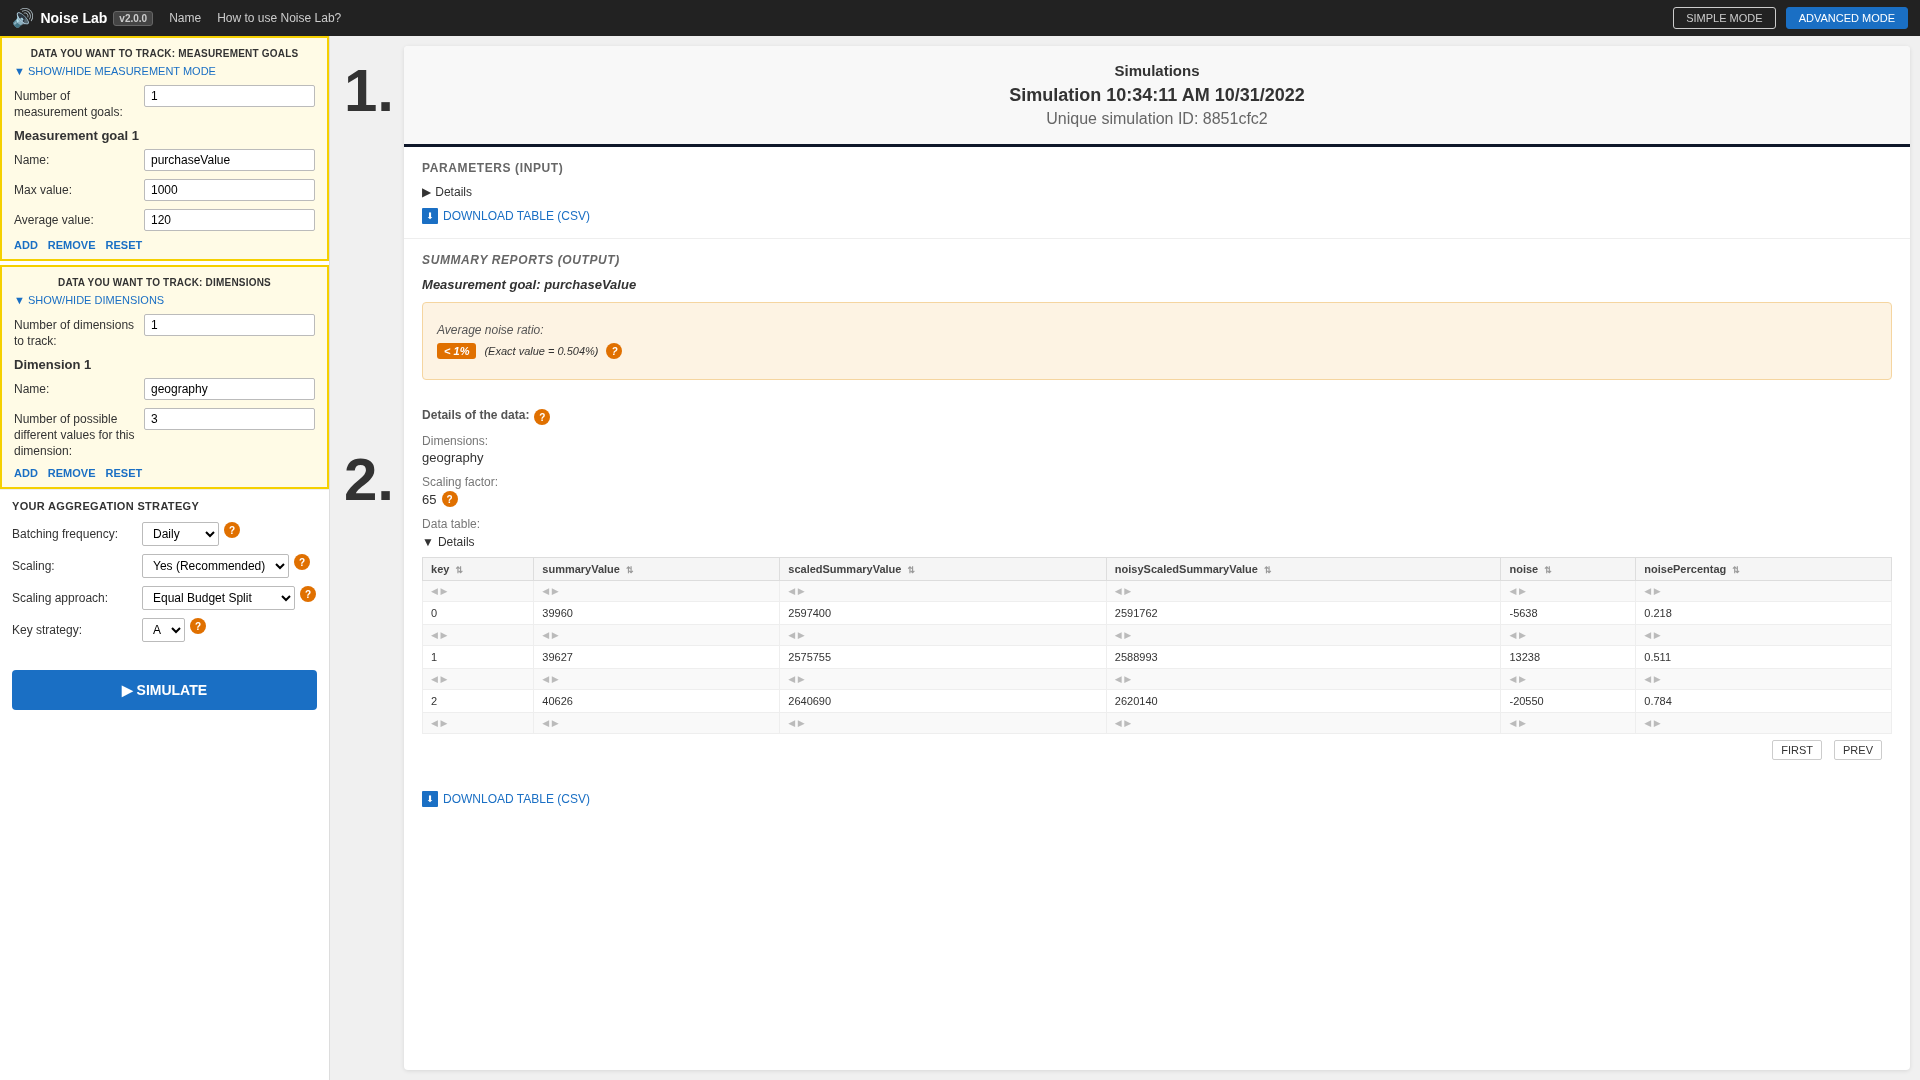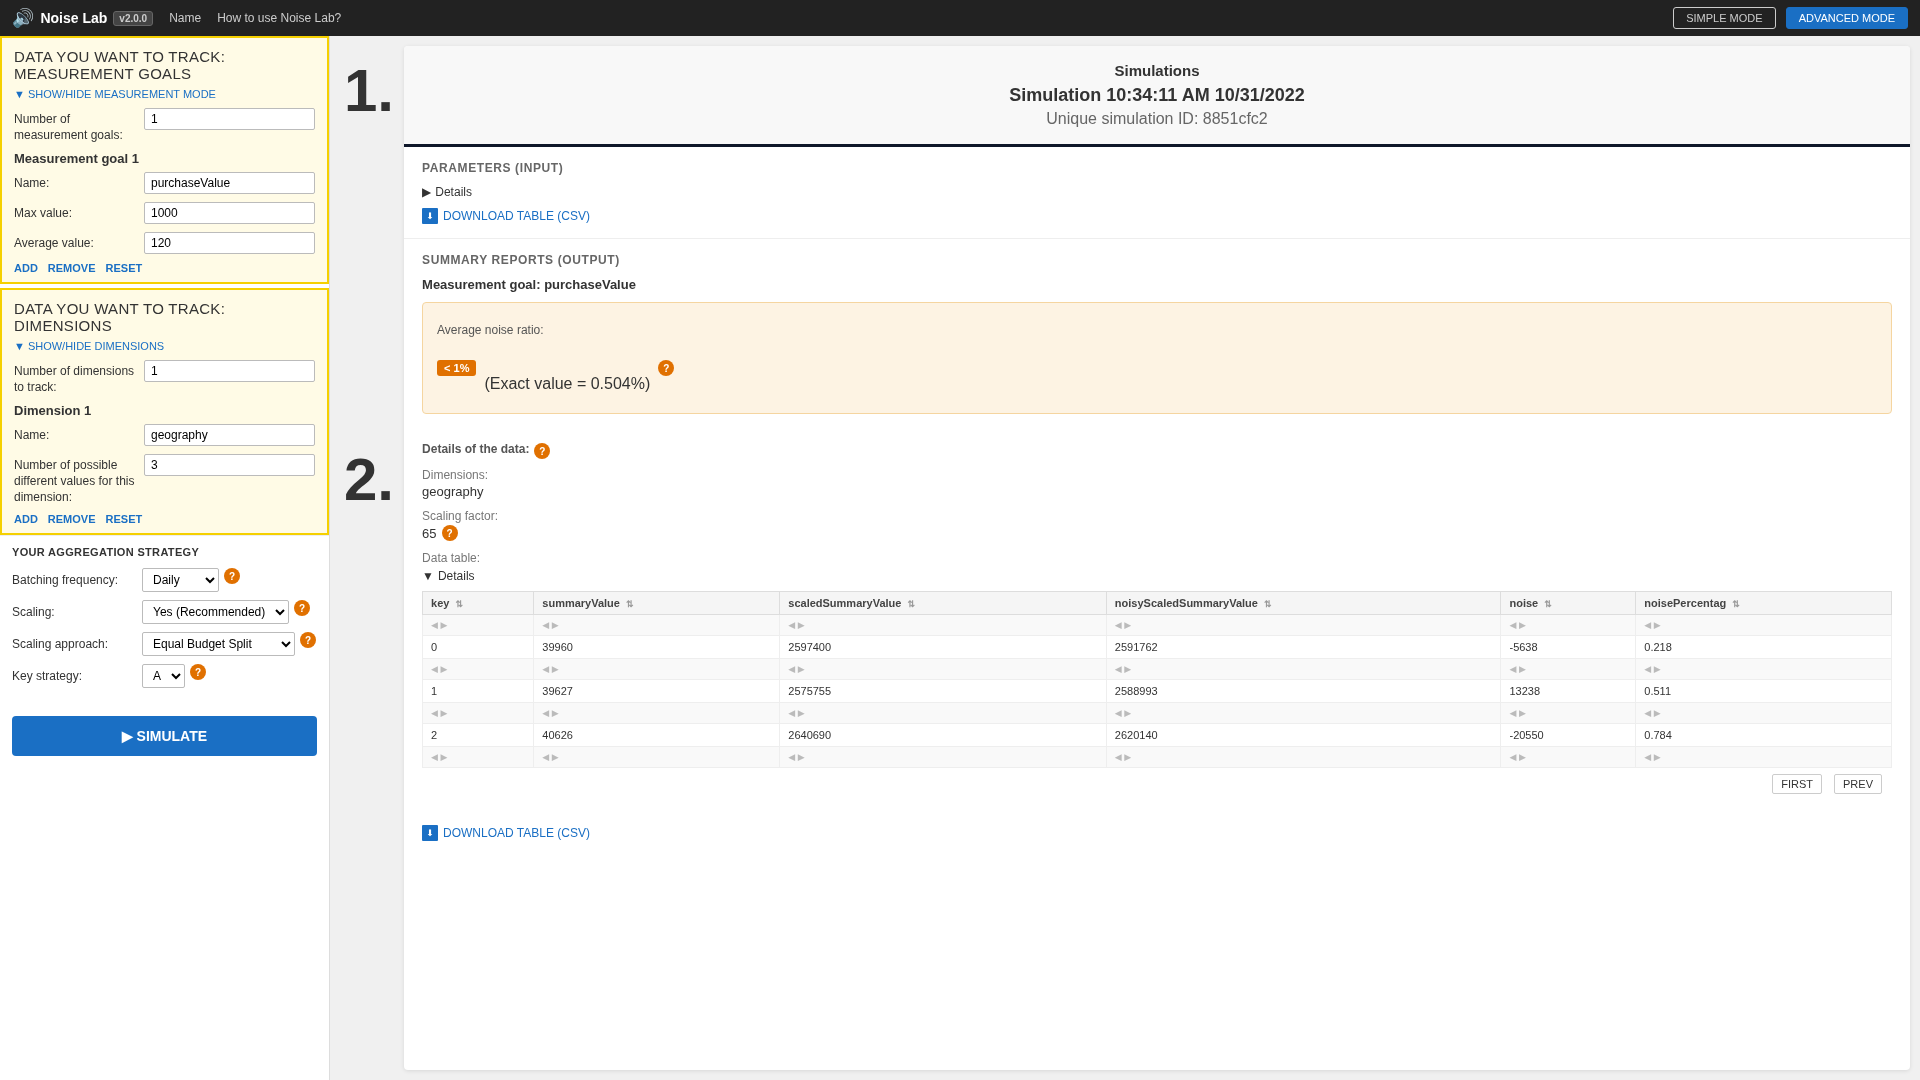--- a/index.html
+++ b/index.html
@@ -18,21 +18,21 @@
     .mode-btn { padding: 4px 12px; font-size: 11px; border: 1px solid #ccc; border-radius: 3px; cursor: pointer; background: transparent; color: #ccc; }
     .mode-btn.active { background: #1a6fc4; color: #fff; border-color: #1a6fc4; }
 
     
     .main-layout { display: flex; flex: 1; overflow: hidden; }
 
     
     .sidebar { width: 330px; flex-shrink: 0; background: #fff; overflow-y: auto; border-right: 1px solid #ddd; display: flex; flex-direction: column; }
 
     .sidebar-section { border: 2px solid #f5d000; background: #fffbe6; padding: 10px 12px 8px; }
-    .sidebar-section-title { font-size: 15px; font-weight: normal; color: #333; margin-bottom: 6px; letter-spacing: 0.02em; }
+    .sidebar-section-title { font-size: 10px; font-weight: bold; color: #333; margin-bottom: 6px; letter-spacing: 0.02em; text-align: center; }
     .toggle-link { color: #1a6fc4; font-size: 11px; cursor: pointer; display: flex; align-items: center; gap: 3px; margin-bottom: 8px; }
 
     .form-row { display: flex; align-items: flex-start; margin-bottom: 8px; }
     .form-label { width: 130px; font-size: 12px; color: #333; padding-top: 4px; flex-shrink: 0; line-height: 1.3; }
     .form-input { flex: 1; padding: 3px 6px; border: 1px solid #bbb; border-radius: 2px; font-size: 12px; background: #fff; }
 
     .goal-heading { font-size: 13px; font-weight: bold; color: #333; margin: 8px 0 6px; }
 
     .action-links { display: flex; gap: 10px; font-size: 11px; margin-top: 4px; }
     .action-links span { color: #1a6fc4; cursor: pointer; text-transform: uppercase; font-weight: bold; }
@@ -58,27 +58,27 @@
     .sim-title { font-size: 18px; font-weight: bold; color: #333; }
     .sim-subtitle { font-size: 16px; color: #666; margin-top: 4px; }
 
     .sim-section { padding: 14px 18px; border-bottom: 1px solid #eee; }
     .sim-section-title { font-size: 12px; font-weight: bold; color: #666; text-transform: uppercase; letter-spacing: 0.05em; margin-bottom: 10px; }
 
     .details-toggle { color: #333; font-size: 12px; cursor: pointer; display: flex; align-items: center; gap: 4px; margin-bottom: 8px; }
     .download-btn { display: inline-flex; align-items: center; gap: 5px; color: #1a6fc4; font-size: 12px; cursor: pointer; }
     .download-icon { width: 16px; height: 16px; background: #1a6fc4; display: inline-flex; align-items: center; justify-content: center; color: #fff; font-size: 9px; border-radius: 1px; }
 
-    .summary-section { padding: 14px 18px; }
+    .summary-section { padding: 14px 18px; font-style: italic; }
     .goal-label { font-size: 13px; font-weight: bold; color: #333; margin-bottom: 10px; }
     .noise-ratio-box { background: #fdf3e3; border: 1px solid #f5d5a0; border-radius: 4px; padding: 20px 14px; }
     .noise-ratio-label { font-size: 12px; color: #555; margin-bottom: 6px; }
     .noise-ratio-value { display: flex; align-items: center; gap: 8px; }
     .ratio-badge { background: #e07000; color: #fff; font-size: 11px; font-weight: bold; padding: 2px 7px; border-radius: 3px; }
-    .ratio-exact { font-size: 16px; color: #333; margin-top: 32px; }
+    .ratio-exact { font-size: 11px; color: #333; }
 
     .details-section { padding: 14px 18px; }
     .details-label { font-size: 12px; font-weight: bold; color: #555; margin-bottom: 4px; }
     .details-value { font-size: 13px; color: #333; margin-bottom: 10px; }
     .scaling-label { font-size: 12px; color: #777; margin-bottom: 2px; }
     .scaling-value { display: flex; align-items: center; gap: 5px; font-size: 13px; color: #333; margin-bottom: 10px; }
     .data-table-label { font-size: 12px; color: #777; margin-bottom: 4px; }
     .details-toggle2 { color: #333; font-size: 12px; cursor: pointer; display: flex; align-items: center; gap: 4px; margin-bottom: 8px; }
 
     

